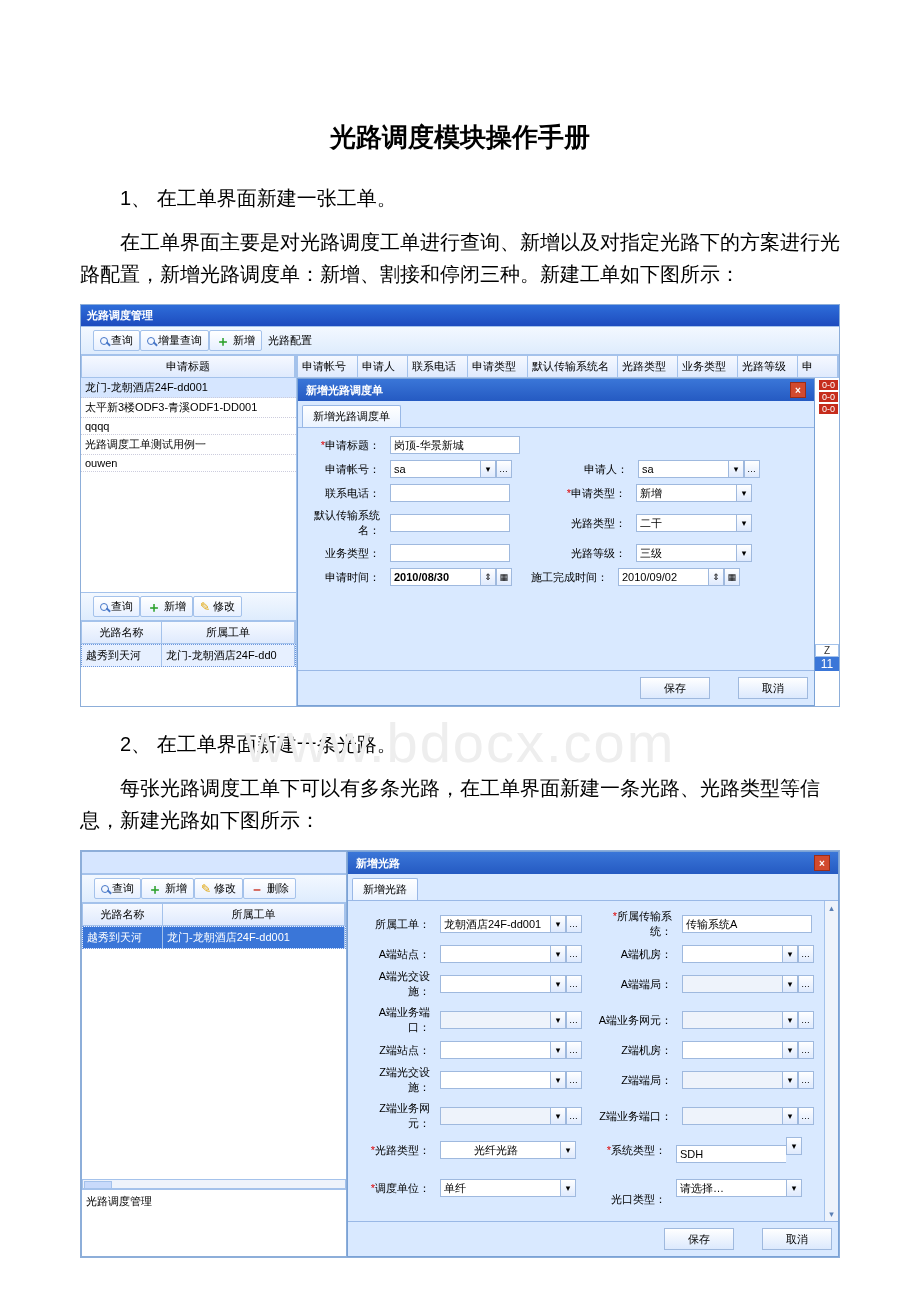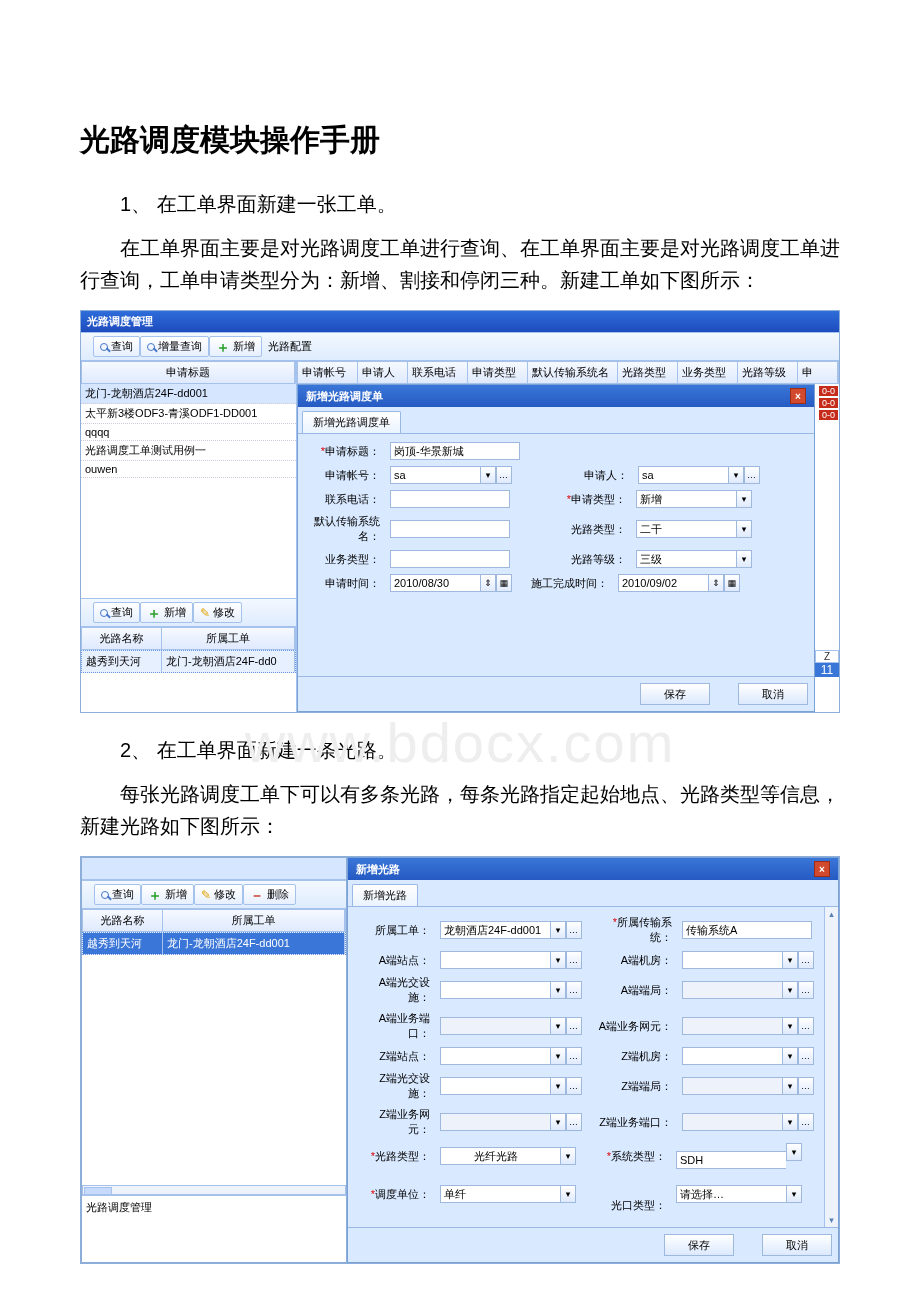--- a/index.html
+++ b/index.html
@@ -11,21 +11,21 @@
     padding: 120px 80px 60px 80px;
     position: relative;
   }
   .watermark {
     position: absolute;
     top: 710px; left: 50%; transform: translateX(-50%);
     font-size: 56px; color: #eee; font-weight: 300;
     letter-spacing: 2px; z-index: 0; user-select: none;
     pointer-events: none;
   }
-  h1 { text-align: left; font-size: 30px; font-weight: bold; margin-bottom: 30px; font-family: "SimHei","黑体",sans-serif; }
+  h1 { text-align: center; font-size: 26px; font-weight: bold; margin-bottom: 30px; font-family: "SimHei","黑体",sans-serif; }
   p.doc { font-size: 20px; text-indent: 2em; line-height: 1.6; margin-bottom: 14px; }
   p.step { font-size: 20px; margin-bottom: 14px; padding-left: 2em; }
 
   
   .ui-window { background:#d6e6ff; border:1px solid #8daed9; font-size:11px; margin-bottom:24px; position:relative; z-index:1; }
   .ui-titlebar { background:linear-gradient(#2e6dd9,#1d4bbe); color:#fff; padding:3px 6px; font-weight:bold; font-size:11px; display:flex; align-items:center; justify-content:space-between; }
   .close-x { width:16px; height:16px; display:inline-flex; align-items:center; justify-content:center; background:#d24a2e; color:#fff; border:1px solid #9c2c17; font-size:10px; font-weight:bold; font-family:Arial,sans-serif; }
   .toolbar { background:linear-gradient(#f3f8ff,#deecfd); border-top:1px solid #a4c2eb; border-bottom:1px solid #a4c2eb; padding:3px 12px; display:flex; align-items:center; }
   .tbtn { background:linear-gradient(#fff,#e7f0ff); border:1px solid #a4c2eb; border-radius:2px; padding:2px 6px; display:inline-flex; align-items:center; gap:3px; cursor:pointer; font-size:11px; }
   .tbtn.nb { border:none; background:none; }
@@ -79,21 +79,21 @@
   .side-scroll { width:14px; background:#eef3fb; border-left:1px solid #a4c2eb; display:flex; flex-direction:column; justify-content:space-between; align-items:center; }
   .side-scroll span { font-size:9px; color:#5a7fb4; padding:2px 0; }
 </style>
 </head>
 <body>
 
 <div class="watermark">www.bdocx.com</div>
 
 <h1>光路调度模块操作手册</h1>
 <p class="step">1、 在工单界面新建一张工单。</p>
-<p class="doc">在工单界面主要是对光路调度工单进行查询、在工单界面主要是对光路调度工单进行查询，工单申请类型分为：新增、割接和停闭三种。新建工单如下图所示：</p>
+<p class="doc">在工单界面主要是对光路调度工单进行查询、新增以及对指定光路下的方案进行光路配置，新增光路调度单：新增、割接和停闭三种。新建工单如下图所示：</p>
 
 <div class="ui-window">
   <div class="ui-titlebar">
     <span>光路调度管理</span>
   </div>
   <div class="toolbar">
     <span class="tbtn">
         <span class="ico-mag"></span>
         <span>查询</span>
       </span>
@@ -216,21 +216,21 @@
               <span style="width:24px;"></span>
               <span class="flabel">光路等级：</span>
               <span class="fcombo">
                   <input class="finput" style="width: 100px;" value="三级">
                   <span class="arrow">▾</span>
                 </span>
             </div>
             <div class="frow">
               <span class="flabel">申请时间：</span>
               <span class="fcombo">
-                  <input class="finput" style="width: 90px;" value="2010/08/30">
+                  <input class="finput" style="width: 90px; font-weight: bold;" value="2010/08/30">
                   <span class="sbtn">⇕</span>
                   <span class="sbtn">▦</span>
                 </span>
               <span class="flabel" style="width:86px;">施工完成时间：</span>
               <span class="fcombo">
                   <input class="finput" style="width: 90px;" value="2010/09/02">
                   <span class="sbtn">⇕</span>
                   <span class="sbtn">▦</span>
                 </span>
             </div>
@@ -248,21 +248,21 @@
           <div style="height:230px;"></div>
           <div style="background:#fff; color:#333; border:1px solid #a4c2eb; text-align:center; font-size:10px;">Z</div>
           <div style="background:#3a76d8; color:#fff; text-align:center; font-size:12px;">11</div>
         </div>
       </div>
     </div>
   </div>
 </div>
 
 <p class="step">2、 在工单界面新建一条光路。</p>
-<p class="doc">每张光路调度工单下可以有多条光路，每条光路指定起始地点、光路类型等信息，新建光路如下图所示：</p>
+<p class="doc">每张光路调度工单下可以有多条光路，在工单界面新建一条光路、光路类型等信息，新建光路如下图所示：</p>
 
 <div class="ui-window" style="padding:0;">
   <div class="s2-wrap">
     <div class="s2-left">
       <div style="height:22px; background:#d6e6ff; border-bottom:1px solid #a4c2eb;"></div>
       <div class="toolbar">
         <span class="tbtn">
             <span class="ico-mag"></span>
             <span>查询</span>
           </span>

